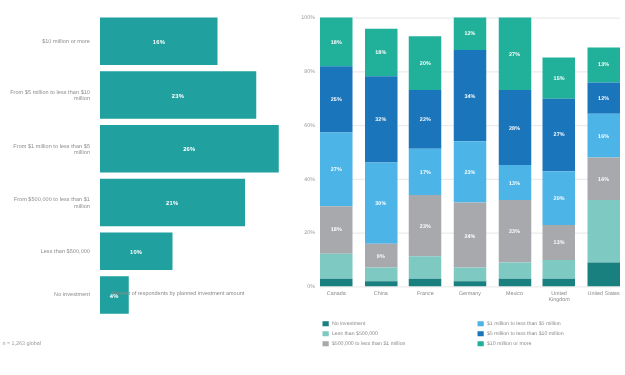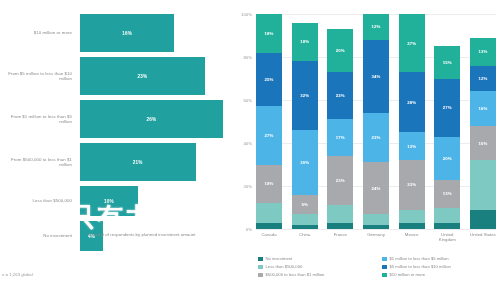--- a/index.html
+++ b/index.html
@@ -316,16 +316,15 @@
           <div class="rl-tx">$500,000 to less than $1 million</div>
         </div>
         <div class="rl-item">
           <div class="rl-sw" style="background: rgb(33, 177, 155);"></div>
           <div class="rl-tx">$10 million or more</div>
         </div>
       </div>
   </div>
 
   <div class="watermark">
-    <div class="wm-line wm2">简             只有力多渠道</div>
   </div>
 
 </div>
 
 </body></html>

